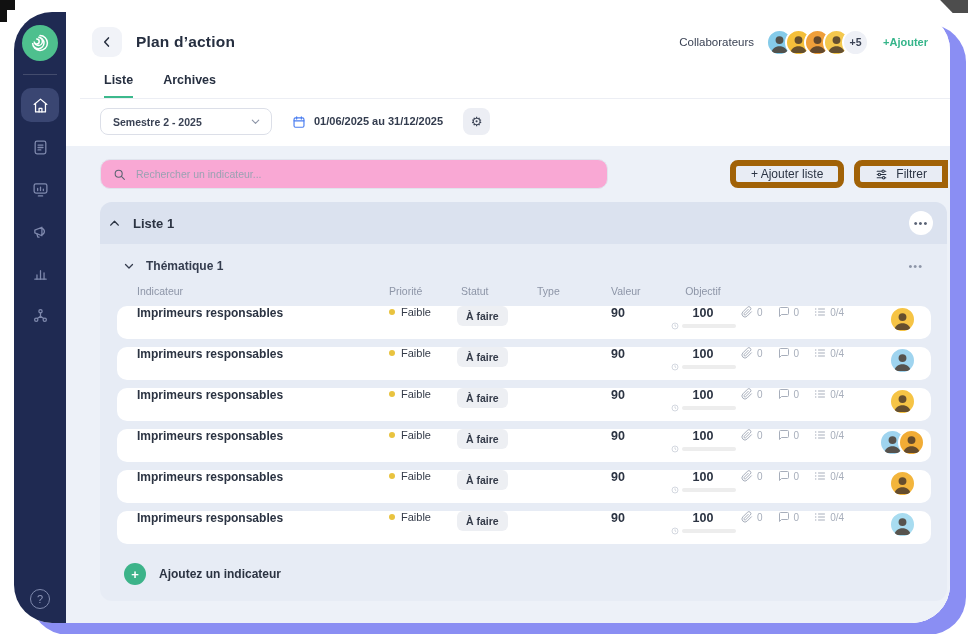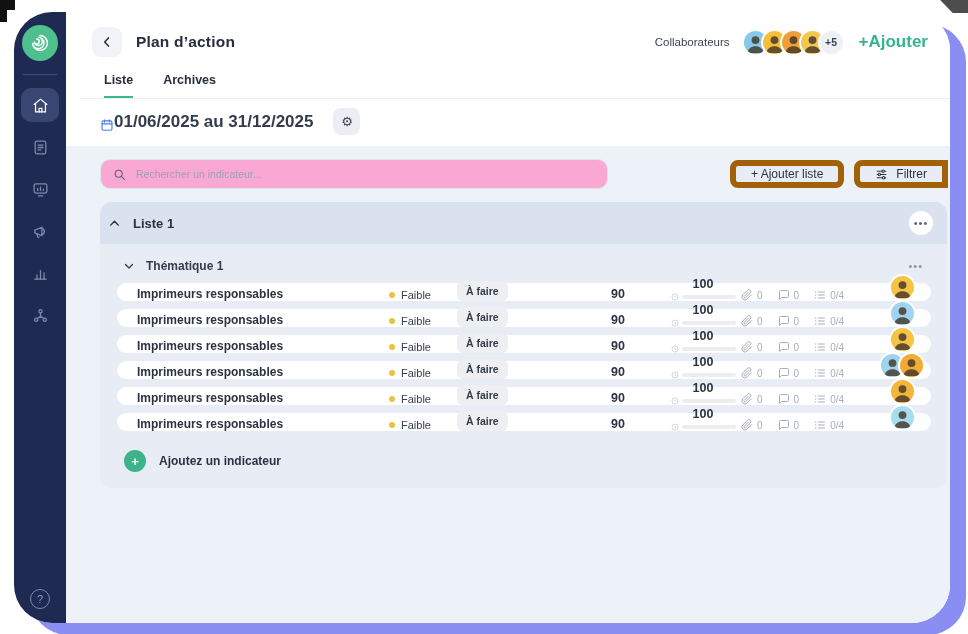--- a/index.html
+++ b/index.html
@@ -40,33 +40,33 @@
   .collab { margin-left:auto; display:flex; align-items:center; }
   .collab-label { font-size:11.5px; color:#3a4254; margin-right:12px; }
   .avatar-stack { display:flex; }
   .avatar { width:27px; height:27px; border-radius:50%; border:2px solid #fff; overflow:hidden;
     flex-shrink:0; display:block; }
   .avatar svg { width:100%; height:100%; }
   .avatar + .avatar, .avatar-stack .more-badge { margin-left:-8px; }
   .more-badge { width:27px; height:27px; border-radius:50%; background:#eef0f6; border:2px solid #fff;
     font-size:10.5px; font-weight:bold; color:#3a4254; display:flex; align-items:center;
     justify-content:center; }
-  .add-collab { color:#35b58a; font-size:17px; font-weight:bold; margin-left:14px; cursor:pointer; }
+  .add-collab { color:#35b58a; font-size:11px; font-weight:bold; margin-left:14px; cursor:pointer; }
 
   .tabs { display:flex; gap:30px; padding:16px 0 0 38px; }
   .tab { font-size:12.5px; font-weight:bold; color:#262f40; padding-bottom:9px; cursor:pointer;
     border-bottom:2.5px solid transparent; }
   .tab.active { border-bottom-color:#3cb98c; }
   .tabs-divider { height:1px; background:#eceef4; margin-left:14px; }
 
   .filter-row { display:flex; align-items:center; padding:9px 0 11px 34px; gap:20px; }
   .period-select { width:172px; height:27px; background:#fff; border:1px solid #dcdfe8; border-radius:8px;
     display:flex; align-items:center; justify-content:space-between; padding:0 10px 0 12px;
     font-size:10.5px; font-weight:bold; color:#3a4254; cursor:pointer; }
-  .date-group { display:flex; align-items:flex-end; gap:0; font-size:17px; font-weight:bold;
+  .date-group { display:flex; align-items:flex-start; gap:8px; font-size:11px; font-weight:bold;
     color:#333c4e; cursor:pointer; }
   .gear-btn { width:27px; height:27px; background:#eceef4; border-radius:8px; display:flex;
     align-items:center; justify-content:center; font-size:13px; color:#3a4254; cursor:pointer; }
 
   .content { flex:1; background:#edf1f8; padding:13px 0 0 34px; min-height:0; }
 
   .toolbar { display:flex; align-items:center; margin-bottom:13px; padding-right:2px; }
   .search { width:508px; height:30px; background:#f9a8d4; border:1px solid #e0e4ed; border-radius:10px;
     display:flex; align-items:center; padding:0 12px; gap:10px; color:#5c6472; }
   .search input { border:none; outline:none; flex:1; font-size:10.5px; color:#3a4254;
@@ -91,21 +91,21 @@
   .theme-title { font-size:12px; font-weight:bold; color:#343c4e; margin-left:11px; }
   .dots-plain { margin-left:auto; color:#8d95a7; font-size:11px; letter-spacing:1px; cursor:pointer; }
 
   .c-name{width:260px;padding-left:20px;} .c-priority{width:72px;} .c-status{width:76px;}
   .c-type{width:74px;} .c-valeur{width:66px;padding-left:12px;} .c-objectif{width:76px;text-align:center;}
   .c-icons{width:132px;} .c-avatar{flex:1;display:flex;justify-content:center;}
 
   .col-headers { display:flex; align-items:center; font-size:10.5px; color:#8d95a7; padding:2px 0 9px; }
   .col-headers .c-priority,.col-headers .c-status,.col-headers .c-type { padding-left:12px; }
 
-  .row { display:flex; align-items:flex-end; background:#fff; border-radius:10px; height:18px;
+  .row { display:flex; align-items:flex-start; background:#fff; border-radius:10px; height:33px;
     margin-bottom:8px; cursor:pointer; }
   .cell-name { font-size:12px; font-weight:bold; color:#2b3342; }
   .cell-priority { display:flex; align-items:center; gap:6px; padding-left:12px; font-size:11px;
     color:#343b49; }
   .prio-dot { width:6px; height:6px; border-radius:50%; }
   .status-badge { display:inline-block; background:#edeff3; border-radius:6px; padding:4px 9px;
     font-size:10.5px; font-weight:bold; color:#343b49; margin-left:8px; }
   .cell-valeur { font-size:12.5px; font-weight:bold; color:#2b3342; }
   .cell-objectif { display:flex; flex-direction:column; align-items:center; gap:2px; }
   .obj-num { font-size:12.5px; font-weight:bold; color:#2b3342; }
@@ -244,20 +244,28 @@
       </div>
     </div>
 
     <div class="tabs">
       <div class="tab active">Liste</div>
       <div class="tab">Archives</div>
     </div>
     <div class="tabs-divider"></div>
 
     <div class="filter-row">
+      <div class="period-select">
+        <span>Semestre 2 - 2025</span>
+        <span style="color:#8d95a7">
+          <svg viewBox="0 0 24 24" width="11" height="11" fill="none" stroke="currentColor" stroke-width="2.4" stroke-linecap="round" stroke-linejoin="round">
+              <polyline points="5,9 12,16 19,9"></polyline>
+            </svg>
+        </span>
+      </div>
       <div class="date-group">
         <span style="color:#4a7df0">
           <svg viewBox="0 0 24 24" width="14" height="14" fill="none" stroke="currentColor" stroke-width="2" stroke-linecap="round">
               <rect x="3.5" y="5" width="17" height="16" rx="2.5"></rect>
               <path d="M8 3v4M16 3v4M3.5 10h17"></path>
             </svg>
         </span>
         <span>01/06/2025 au 31/12/2025</span>
       </div>
       <div class="gear-btn">
@@ -310,20 +318,30 @@
               <svg viewBox="0 0 24 24" width="12" height="12" fill="none" stroke="currentColor" stroke-width="2.6" stroke-linecap="round" stroke-linejoin="round">
                   <polyline points="5,9 12,16 19,9"></polyline>
                 </svg>
             </span>
             <span class="theme-title">Thématique 1</span>
             <span class="dots-plain">
               <span>•••</span>
             </span>
           </div>
 
+          <div class="col-headers">
+            <span class="c-name">Indicateur</span>
+            <span class="c-priority">Priorité</span>
+            <span class="c-status">Statut</span>
+            <span class="c-type">Type</span>
+            <span class="c-valeur">Valeur</span>
+            <span class="c-objectif">Objectif</span>
+            <span class="c-icons"></span>
+            <span class="c-avatar"></span>
+          </div>
 
           <div>
   <div class="row">
     <span class="c-name cell-name">Imprimeurs responsables</span>
     <span class="c-priority cell-priority">
       <span class="prio-dot" style="background: rgb(233, 195, 63);"></span>
       <span>Faible</span>
     </span>
     <span class="c-status">
       <span class="status-badge">À faire</span>

